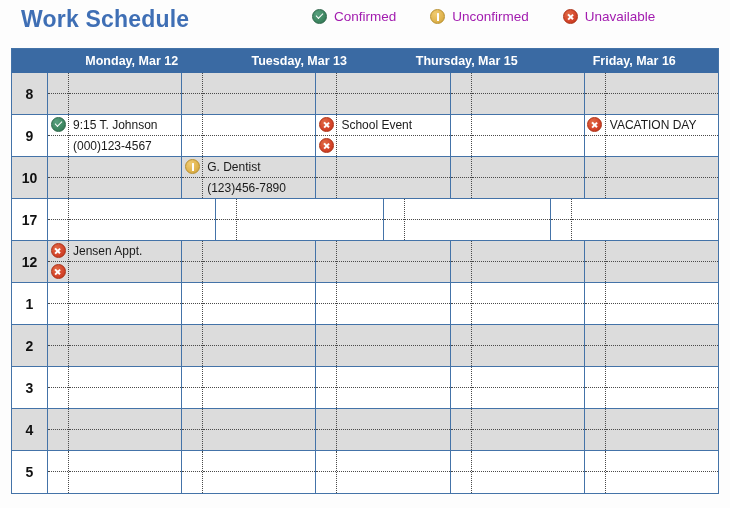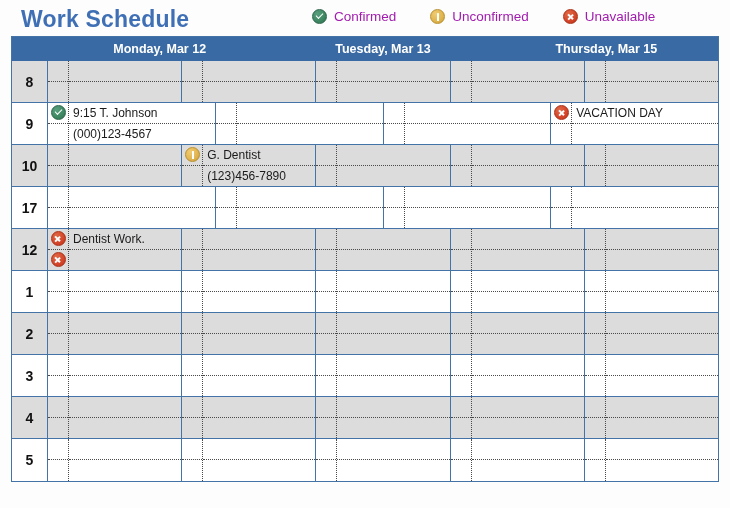--- a/index.html
+++ b/index.html
@@ -99,21 +99,21 @@
     width: 7.4px; height: 1.9px;
     background: #ffffff;
   }
   .sicon.unavailable::before { transform: rotate(45deg); }
   .sicon.unavailable::after  { transform: rotate(-45deg); }
 
   
   .cal {
     position: absolute;
     left: 11px;
-    top: 36px;
+    top: 48px;
     width: 708px;
     border: 1px solid #4473a8;
     box-sizing: border-box;
     background: #ffffff;
   }
 
   
   .cal-head {
     display: flex;
     background: #3a6aa3;
@@ -231,20 +231,21 @@
   </div>
 </div>
 
 <div class="cal">
 
   <div class="cal-head">
     <div class="head-hour"></div>
     <div class="head-day">Monday, Mar 12</div>
     <div class="head-day">Tuesday, Mar 13</div>
     <div class="head-day">Thursday, Mar 15</div>
+    <div class="head-day">Friday, Mar 16</div>
   </div>
 
   <div class="cal-body" id="cal-body">
       <div class="hour-row shade">
         <div class="hour-cell">8</div>
         <div class="day-cell">
           <div class="icon-col">
             <div class="halfslot top"></div>
             <div class="halfslot"></div>
           </div>
@@ -311,154 +312,168 @@
         <div class="day-cell">
           <div class="icon-col">
             <div class="halfslot top"></div>
             <div class="halfslot"></div>
           </div>
           <div class="text-col">
             <div class="halfslot top"></div>
             <div class="halfslot"></div>
           </div>
         </div>
-        <div class="day-cell">
-          <div class="icon-col">
-            <div class="halfslot top"></div>
-            <div class="halfslot"></div>
-          </div>
-          <div class="text-col">
-            <div class="halfslot top"></div>
-            <div class="halfslot"></div>
-          </div>
-        </div>
-        <div class="day-cell">
-          <div class="icon-col">
-            <div class="halfslot top">
-              <span class="sicon unavailable"></span>
-            </div>
-            <div class="halfslot"></div>
-          </div>
-          <div class="text-col">
-            <div class="halfslot top">VACATION DAY</div>
-            <div class="halfslot"></div>
-          </div>
-        </div>
-      </div>
-      <div class="hour-row shade">
-        <div class="hour-cell">10</div>
-        <div class="day-cell">
-          <div class="icon-col">
-            <div class="halfslot top"></div>
-            <div class="halfslot"></div>
-          </div>
-          <div class="text-col">
-            <div class="halfslot top"></div>
-            <div class="halfslot"></div>
-          </div>
-        </div>
-        <div class="day-cell">
-          <div class="icon-col">
-            <div class="halfslot top">
-              <span class="sicon unconfirmed"></span>
-            </div>
-            <div class="halfslot"></div>
-          </div>
-          <div class="text-col">
-            <div class="halfslot top">G. Dentist</div>
-            <div class="halfslot">(123)456-7890</div>
-          </div>
-        </div>
-        <div class="day-cell">
-          <div class="icon-col">
-            <div class="halfslot top"></div>
-            <div class="halfslot"></div>
-          </div>
-          <div class="text-col">
-            <div class="halfslot top"></div>
-            <div class="halfslot"></div>
-          </div>
-        </div>
-        <div class="day-cell">
-          <div class="icon-col">
-            <div class="halfslot top"></div>
-            <div class="halfslot"></div>
-          </div>
-          <div class="text-col">
-            <div class="halfslot top"></div>
-            <div class="halfslot"></div>
-          </div>
-        </div>
-        <div class="day-cell">
-          <div class="icon-col">
-            <div class="halfslot top"></div>
-            <div class="halfslot"></div>
-          </div>
-          <div class="text-col">
-            <div class="halfslot top"></div>
-            <div class="halfslot"></div>
-          </div>
-        </div>
-      </div>
-      <div class="hour-row plain">
-        <div class="hour-cell">17</div>
-        <div class="day-cell">
-          <div class="icon-col">
-            <div class="halfslot top"></div>
-            <div class="halfslot"></div>
-          </div>
-          <div class="text-col">
-            <div class="halfslot top"></div>
-            <div class="halfslot"></div>
-          </div>
-        </div>
-        <div class="day-cell">
-          <div class="icon-col">
-            <div class="halfslot top"></div>
-            <div class="halfslot"></div>
-          </div>
-          <div class="text-col">
-            <div class="halfslot top"></div>
-            <div class="halfslot"></div>
-          </div>
-        </div>
-        <div class="day-cell">
-          <div class="icon-col">
-            <div class="halfslot top"></div>
-            <div class="halfslot"></div>
-          </div>
-          <div class="text-col">
-            <div class="halfslot top"></div>
-            <div class="halfslot"></div>
-          </div>
-        </div>
-        <div class="day-cell">
-          <div class="icon-col">
-            <div class="halfslot top"></div>
-            <div class="halfslot"></div>
-          </div>
-          <div class="text-col">
-            <div class="halfslot top"></div>
-            <div class="halfslot"></div>
-          </div>
-        </div>
-      </div>
-      <div class="hour-row shade">
-        <div class="hour-cell">12</div>
         <div class="day-cell">
           <div class="icon-col">
             <div class="halfslot top">
               <span class="sicon unavailable"></span>
             </div>
             <div class="halfslot">
               <span class="sicon unavailable"></span>
             </div>
           </div>
           <div class="text-col">
-            <div class="halfslot top">Dentist Work.</div>
+            <div class="halfslot top">School Event</div>
+            <div class="halfslot"></div>
+          </div>
+        </div>
+        <div class="day-cell">
+          <div class="icon-col">
+            <div class="halfslot top"></div>
+            <div class="halfslot"></div>
+          </div>
+          <div class="text-col">
+            <div class="halfslot top"></div>
+            <div class="halfslot"></div>
+          </div>
+        </div>
+        <div class="day-cell">
+          <div class="icon-col">
+            <div class="halfslot top">
+              <span class="sicon unavailable"></span>
+            </div>
+            <div class="halfslot"></div>
+          </div>
+          <div class="text-col">
+            <div class="halfslot top">VACATION DAY</div>
+            <div class="halfslot"></div>
+          </div>
+        </div>
+      </div>
+      <div class="hour-row shade">
+        <div class="hour-cell">10</div>
+        <div class="day-cell">
+          <div class="icon-col">
+            <div class="halfslot top"></div>
+            <div class="halfslot"></div>
+          </div>
+          <div class="text-col">
+            <div class="halfslot top"></div>
+            <div class="halfslot"></div>
+          </div>
+        </div>
+        <div class="day-cell">
+          <div class="icon-col">
+            <div class="halfslot top">
+              <span class="sicon unconfirmed"></span>
+            </div>
+            <div class="halfslot"></div>
+          </div>
+          <div class="text-col">
+            <div class="halfslot top">G. Dentist</div>
+            <div class="halfslot">(123)456-7890</div>
+          </div>
+        </div>
+        <div class="day-cell">
+          <div class="icon-col">
+            <div class="halfslot top"></div>
+            <div class="halfslot"></div>
+          </div>
+          <div class="text-col">
+            <div class="halfslot top"></div>
+            <div class="halfslot"></div>
+          </div>
+        </div>
+        <div class="day-cell">
+          <div class="icon-col">
+            <div class="halfslot top"></div>
+            <div class="halfslot"></div>
+          </div>
+          <div class="text-col">
+            <div class="halfslot top"></div>
+            <div class="halfslot"></div>
+          </div>
+        </div>
+        <div class="day-cell">
+          <div class="icon-col">
+            <div class="halfslot top"></div>
+            <div class="halfslot"></div>
+          </div>
+          <div class="text-col">
+            <div class="halfslot top"></div>
+            <div class="halfslot"></div>
+          </div>
+        </div>
+      </div>
+      <div class="hour-row plain">
+        <div class="hour-cell">17</div>
+        <div class="day-cell">
+          <div class="icon-col">
+            <div class="halfslot top"></div>
+            <div class="halfslot"></div>
+          </div>
+          <div class="text-col">
+            <div class="halfslot top"></div>
+            <div class="halfslot"></div>
+          </div>
+        </div>
+        <div class="day-cell">
+          <div class="icon-col">
+            <div class="halfslot top"></div>
+            <div class="halfslot"></div>
+          </div>
+          <div class="text-col">
+            <div class="halfslot top"></div>
+            <div class="halfslot"></div>
+          </div>
+        </div>
+        <div class="day-cell">
+          <div class="icon-col">
+            <div class="halfslot top"></div>
+            <div class="halfslot"></div>
+          </div>
+          <div class="text-col">
+            <div class="halfslot top"></div>
+            <div class="halfslot"></div>
+          </div>
+        </div>
+        <div class="day-cell">
+          <div class="icon-col">
+            <div class="halfslot top"></div>
+            <div class="halfslot"></div>
+          </div>
+          <div class="text-col">
+            <div class="halfslot top"></div>
+            <div class="halfslot"></div>
+          </div>
+        </div>
+      </div>
+      <div class="hour-row shade">
+        <div class="hour-cell">12</div>
+        <div class="day-cell">
+          <div class="icon-col">
+            <div class="halfslot top">
+              <span class="sicon unavailable"></span>
+            </div>
+            <div class="halfslot">
+              <span class="sicon unavailable"></span>
+            </div>
+          </div>
+          <div class="text-col">
+            <div class="halfslot top">Jensen Appt.</div>
             <div class="halfslot"></div>
           </div>
         </div>
         <div class="day-cell">
           <div class="icon-col">
             <div class="halfslot top"></div>
             <div class="halfslot"></div>
           </div>
           <div class="text-col">
             <div class="halfslot top"></div>

